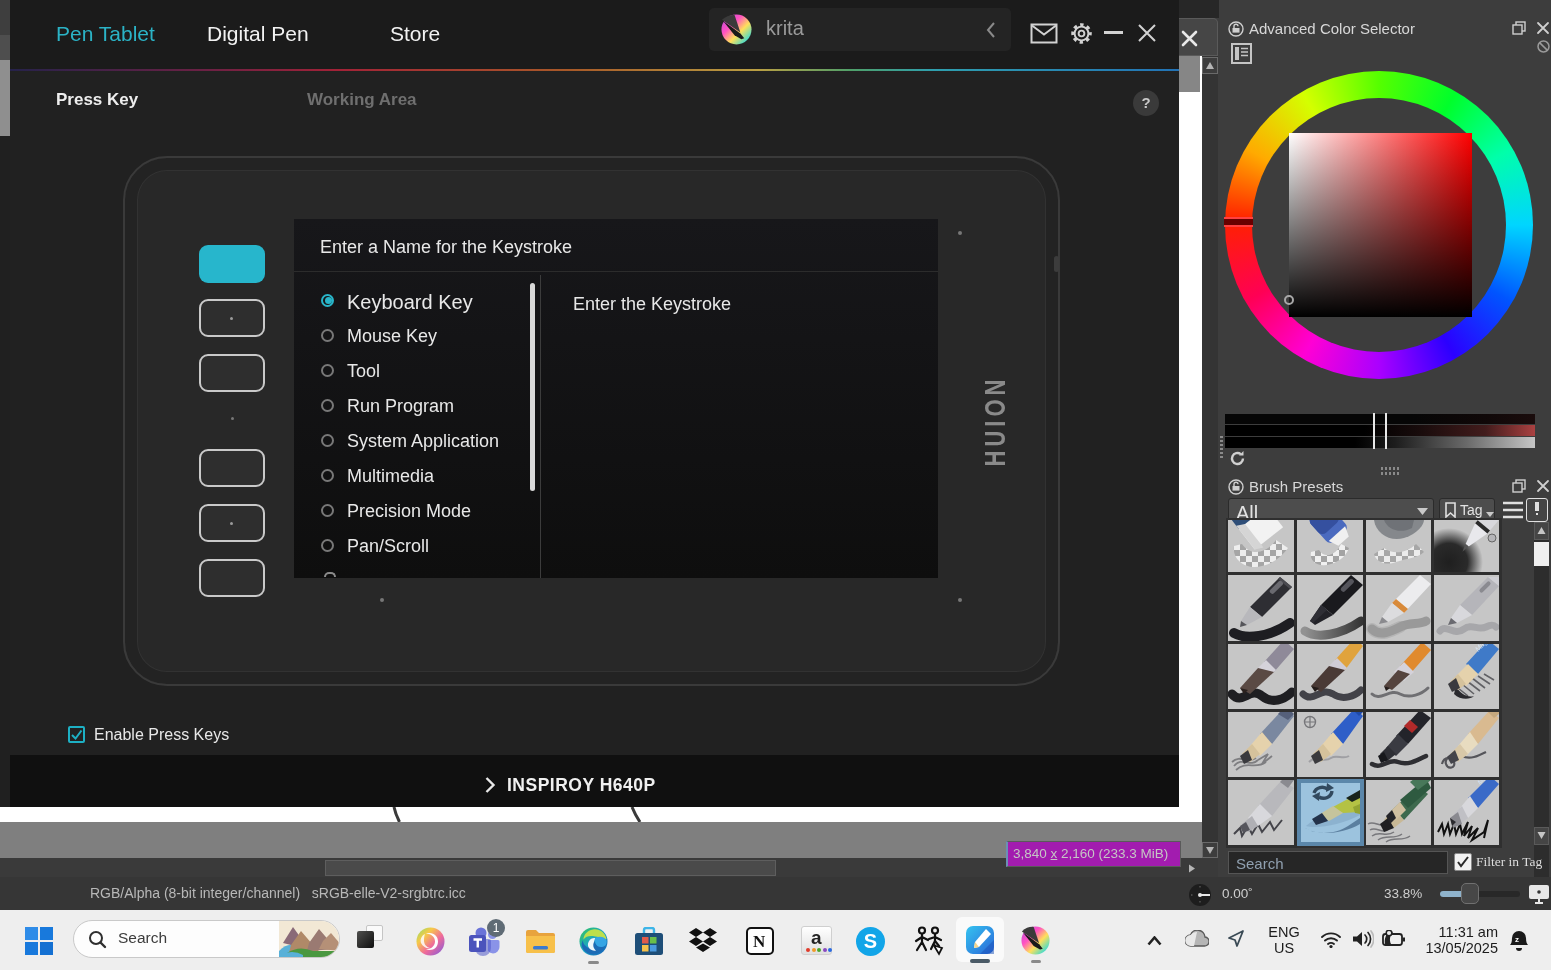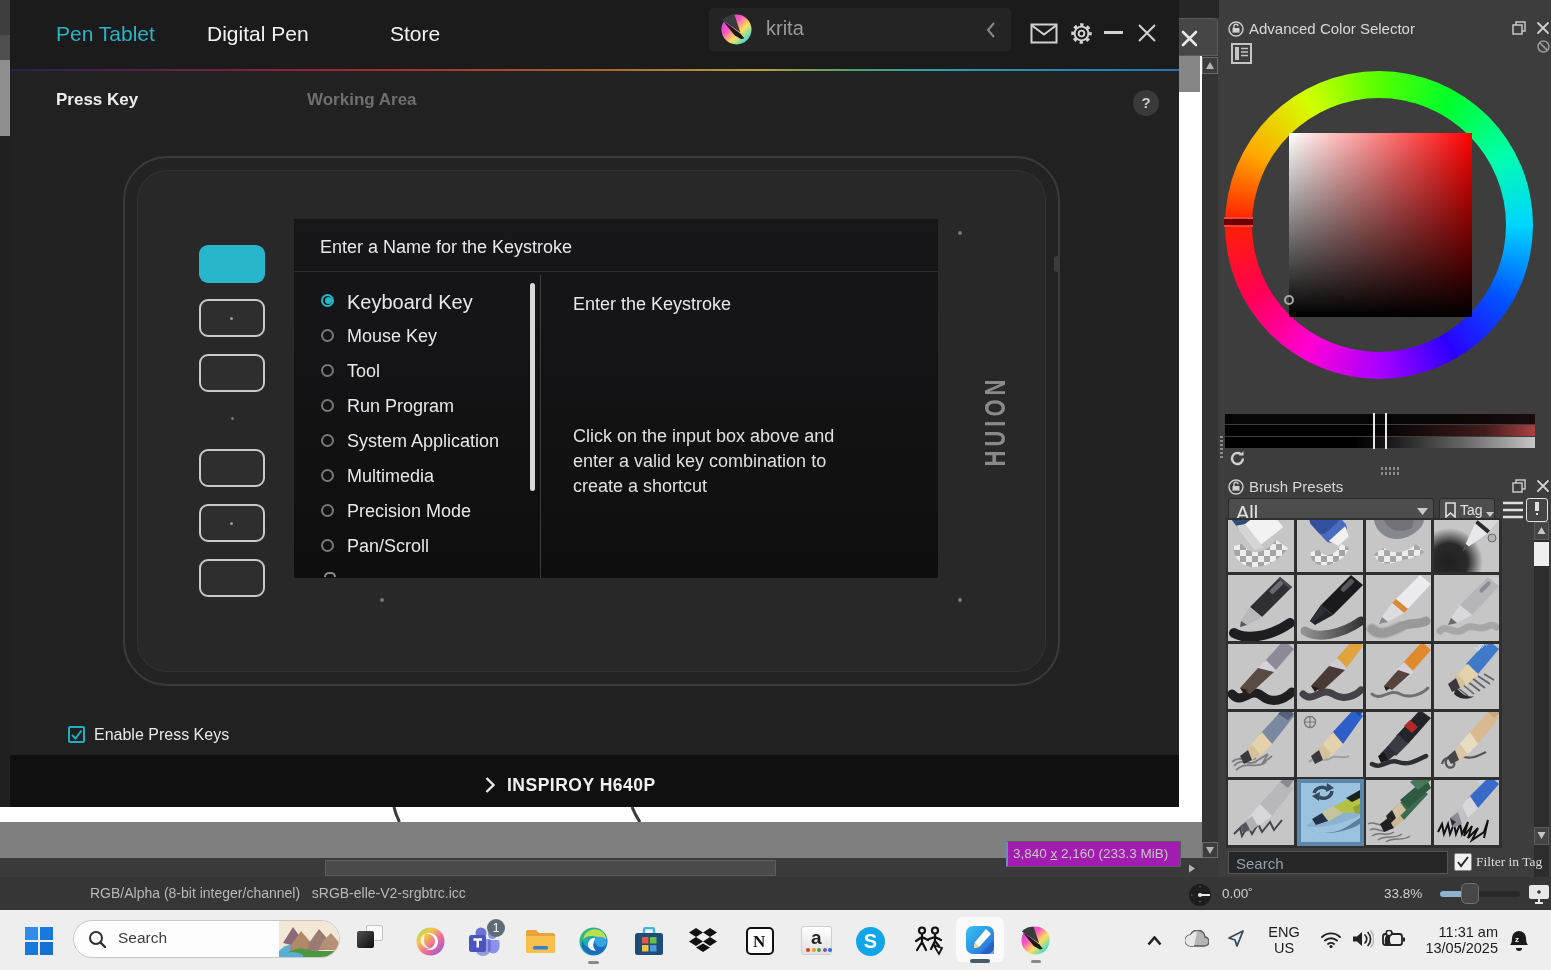--- a/index.html
+++ b/index.html
@@ -556,21 +556,20 @@
       <div class="abs" style="left:27px;top:285px;width:13px;height:13px;border-radius:50%;border:2px solid #787878;"></div>
       <div class="abs" style="left:53px;top:282px;font-size:18px;color:#e8e8e8;">Precision Mode</div>
       <div class="abs" style="left:27px;top:320px;width:13px;height:13px;border-radius:50%;border:2px solid #787878;"></div>
       <div class="abs" style="left:53px;top:317px;font-size:18px;color:#e8e8e8;">Pan/Scroll</div>
       <div class="abs" style="left:30px;top:353px;width:12px;height:5px;border-top:2px solid #8a8a8a;border-left:2px solid #8a8a8a;border-right:2px solid #8a8a8a;border-radius:6px 6px 0 0;"></div>
 
       <div class="abs" style="left:236px;top:64px;width:5px;height:208px;background:#d9d9d9;border-radius:3px;"></div>
       <div class="abs" style="left:246px;top:56px;width:1px;height:303px;background:#3c3c3c;"></div>
 
       <div class="abs" style="left:279px;top:75px;font-size:18px;color:#e8e8e8;">Enter the Keystroke</div>
-      <div class="abs" style="left:279px;top:205px;width:320px;font-size:18px;color:#e0e0e0;line-height:25px;">Click on the input box above and<br>enter a valid key combination to<br>create a shortcut</div>
     </div>
 
     <div class="abs" style="left:58px;top:726px;width:17px;height:17px;border:2px solid #1db0c4;border-radius:2px;">
       <svg width="14" height="14">
           <path d="M2 7 L5.5 10.5 L11.5 2.5" fill="none" stroke="#1db0c4" stroke-width="2"></path>
         </svg>
     </div>
     <div class="abs" style="left:84px;top:726px;font-size:16px;color:#e8e8e8;">Enable Press Keys</div>
 
     <div class="abs" style="left:0;top:755px;width:1169px;height:52px;background:#101010;"></div>

